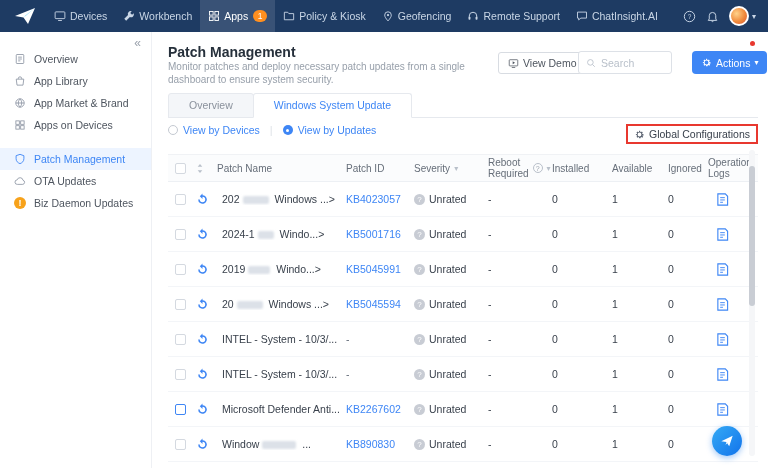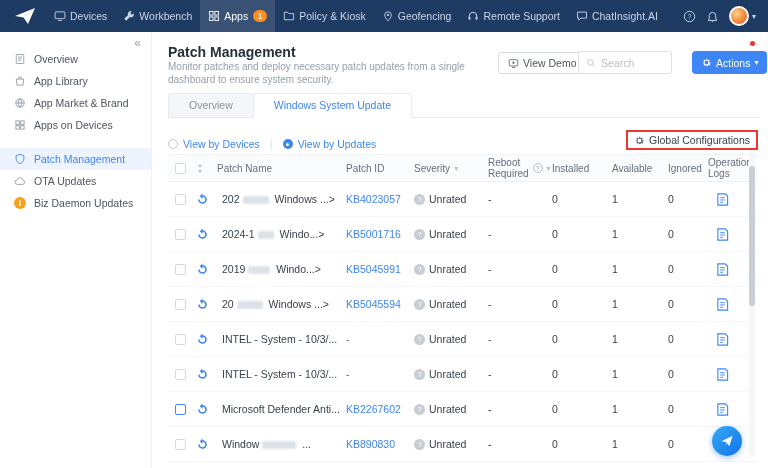--- a/index.html
+++ b/index.html
@@ -44,21 +44,21 @@
 .btn-actions{position:absolute;left:524px;top:7px;height:23px;display:flex;align-items:center;gap:4px;padding:0 9px;background:#3e86f5;color:#fff;border-radius:4px;font-size:10.5px;cursor:pointer}
 .caret{font-size:8px;line-height:1}
 
 
 .tabs{display:flex;margin-top:5px;border-bottom:1px solid #e6e9ee;width:590px}
 .tab{height:25px;line-height:23px;padding:0 20px;font-size:10.5px;color:#8a919c;background:#f4f6f9;border:1px solid #e6e9ee;border-radius:3px 3px 0 0;margin-bottom:-1px;cursor:pointer}
 .tab + .tab{margin-left:-1px}
 .tab.active{background:#fff;color:#3e86f5;border-bottom-color:#fff}
 
 
-.toolbar{display:flex;align-items:flex-end;margin-top:6px;height:26px;width:590px}
+.toolbar{display:flex;align-items:flex-start;margin-top:6px;height:26px;width:590px}
 .radio{display:flex;align-items:center;gap:5px;color:#3e86f5;font-size:10.5px;cursor:pointer}
 .rdot{width:10px;height:10px;border-radius:50%;border:1px solid #c4c9d1;background:#fff;flex:none}
 .rdot.sel{border:none;background:#3e86f5;position:relative}
 .rdot.sel::after{content:"";position:absolute;left:3.5px;top:3.5px;width:3px;height:3px;border-radius:50%;background:#fff}
 .tb-div{color:#dfe3e8;margin:0 10px}
 .gc-wrap{margin-left:auto;border:2px solid #e8382f;padding:2px 6px;display:flex}
 .gc{display:flex;align-items:center;gap:4px;color:#39414c;font-size:10.5px;cursor:pointer}
 .gc .gico{color:#5a6270;display:flex}
 
 

